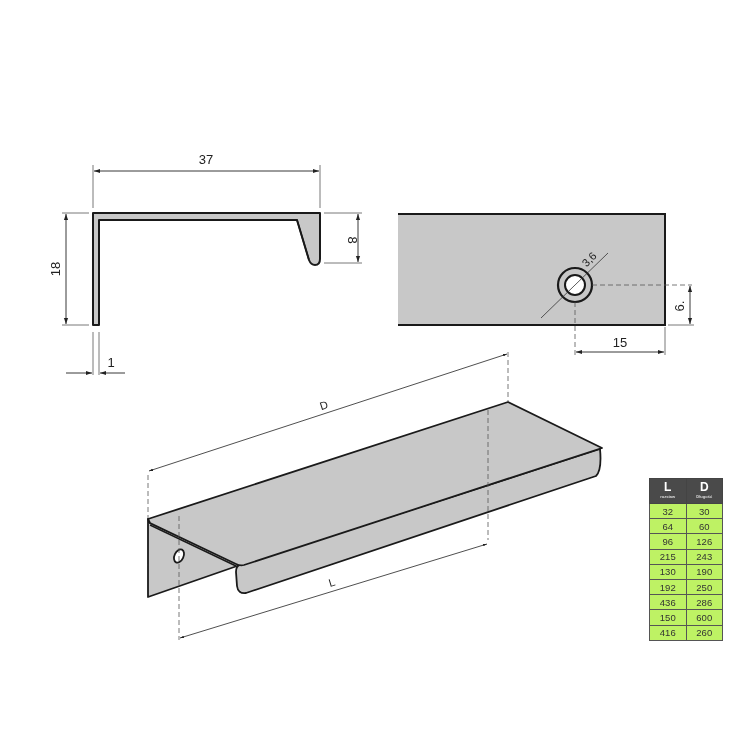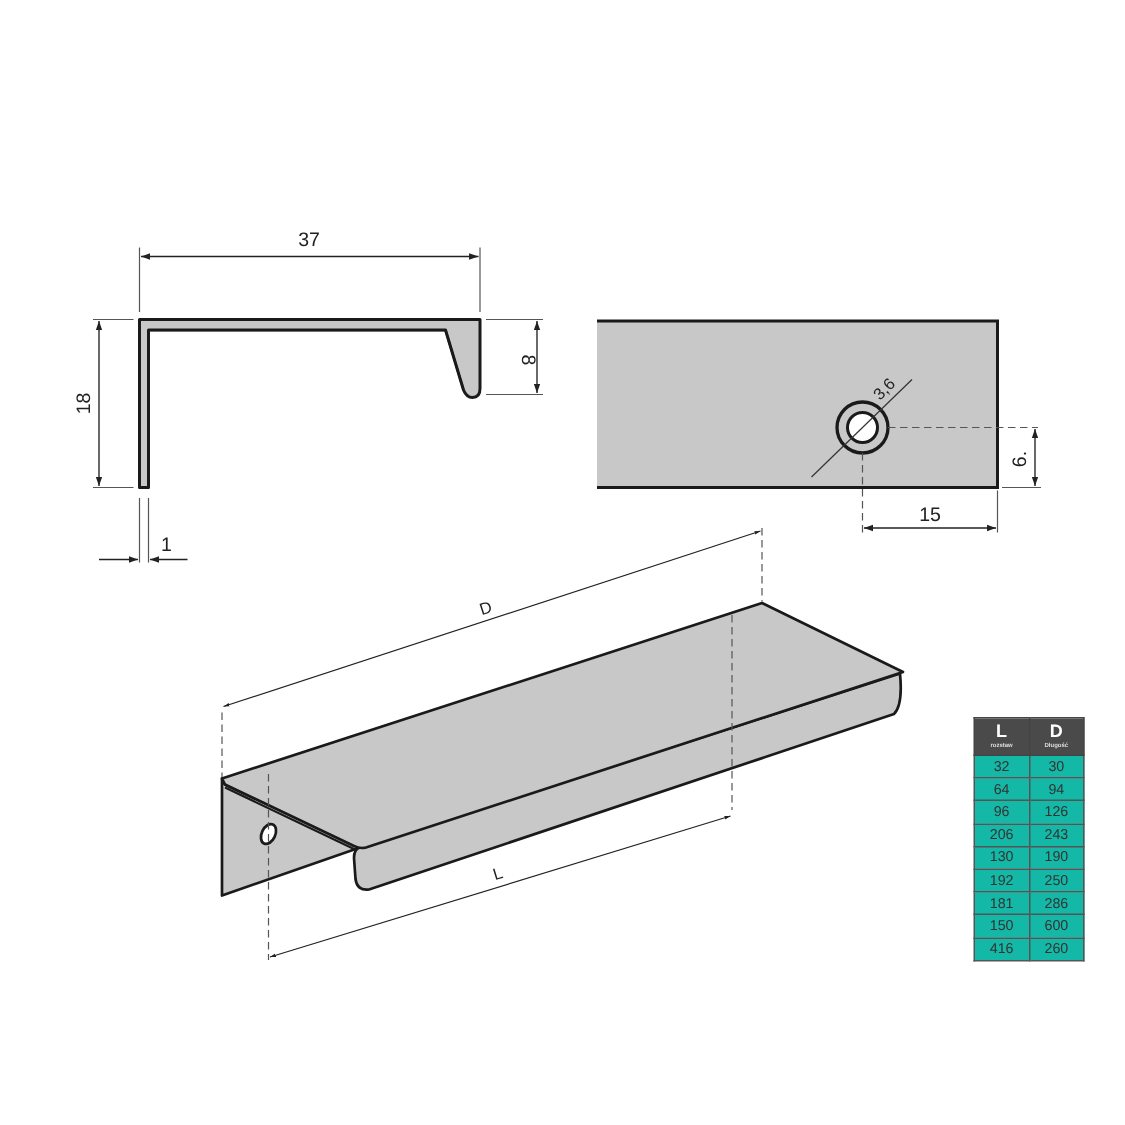--- a/index.html
+++ b/index.html
@@ -4,21 +4,21 @@
 <style>
   html, body { margin:0; padding:0; background:#ffffff; }
   body { width:750px; height:750px; position:relative; overflow:hidden; font-family:"Liberation Sans", sans-serif; }
   svg.drawing { position:absolute; left:0; top:0; }
   .dimtext { font-family:"Liberation Sans", sans-serif; font-size:13px; fill:#222; }
   .dimsmall { font-family:"Liberation Sans", sans-serif; font-size:11px; fill:#222; }
   .table { position:absolute; left:649px; top:478px; width:74px; border-collapse:collapse; font-family:"Liberation Sans", sans-serif; }
   .table th { background:#4a4a4a; color:#fff; border:1px solid #444; padding:0; height:24px; width:37px; text-align:center; vertical-align:top; }
   .table th .big { display:block; font-size:12px; font-weight:bold; line-height:13px; margin-top:2px; }
   .table th .tiny { display:block; font-size:4px; line-height:6px; color:#ddd; }
-  .table td { border:1px solid #555; background:#14b8a6; color:#333; font-size:9.5px; text-align:center; height:14.2px; padding:0; }
+  .table td { border:1px solid #555; background:#bef264; color:#333; font-size:9.5px; text-align:center; height:14.2px; padding:0; }
 </style>
 </head>
 <body>
 
 <svg class="drawing" width="750" height="750" viewBox="0 0 750 750">
   <defs>
     <marker id="arr" viewBox="0 0 10 10" refX="10" refY="5" markerWidth="7" markerHeight="7" orient="auto-start-reverse">
       <path d="M0,1.5 L10,5 L0,8.5 z" fill="#222"></path>
     </marker>
     <marker id="arrs" viewBox="0 0 10 10" refX="10" refY="5" markerWidth="5" markerHeight="5" orient="auto-start-reverse">
@@ -111,40 +111,40 @@
       </th>
     </tr>
   </thead>
   <tbody>
     <tr>
         <td>32</td>
         <td>30</td>
       </tr>
     <tr>
         <td>64</td>
-        <td>94</td>
+        <td>60</td>
       </tr>
     <tr>
         <td>96</td>
         <td>126</td>
       </tr>
     <tr>
-        <td>206</td>
+        <td>215</td>
         <td>243</td>
       </tr>
     <tr>
         <td>130</td>
         <td>190</td>
       </tr>
     <tr>
         <td>192</td>
         <td>250</td>
       </tr>
     <tr>
-        <td>181</td>
+        <td>436</td>
         <td>286</td>
       </tr>
     <tr>
         <td>150</td>
         <td>600</td>
       </tr>
     <tr>
         <td>416</td>
         <td>260</td>
       </tr>

